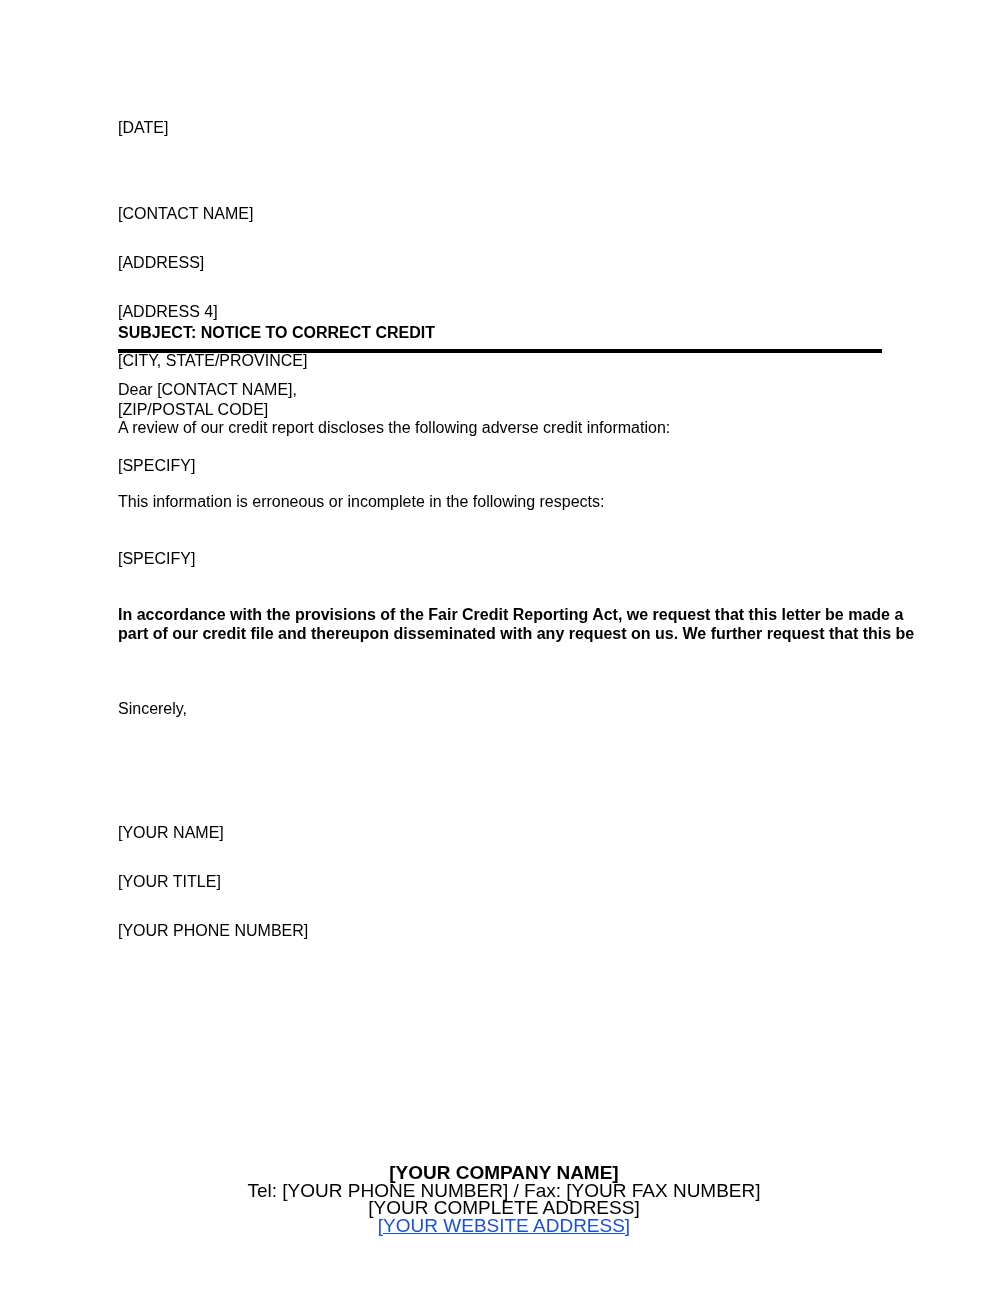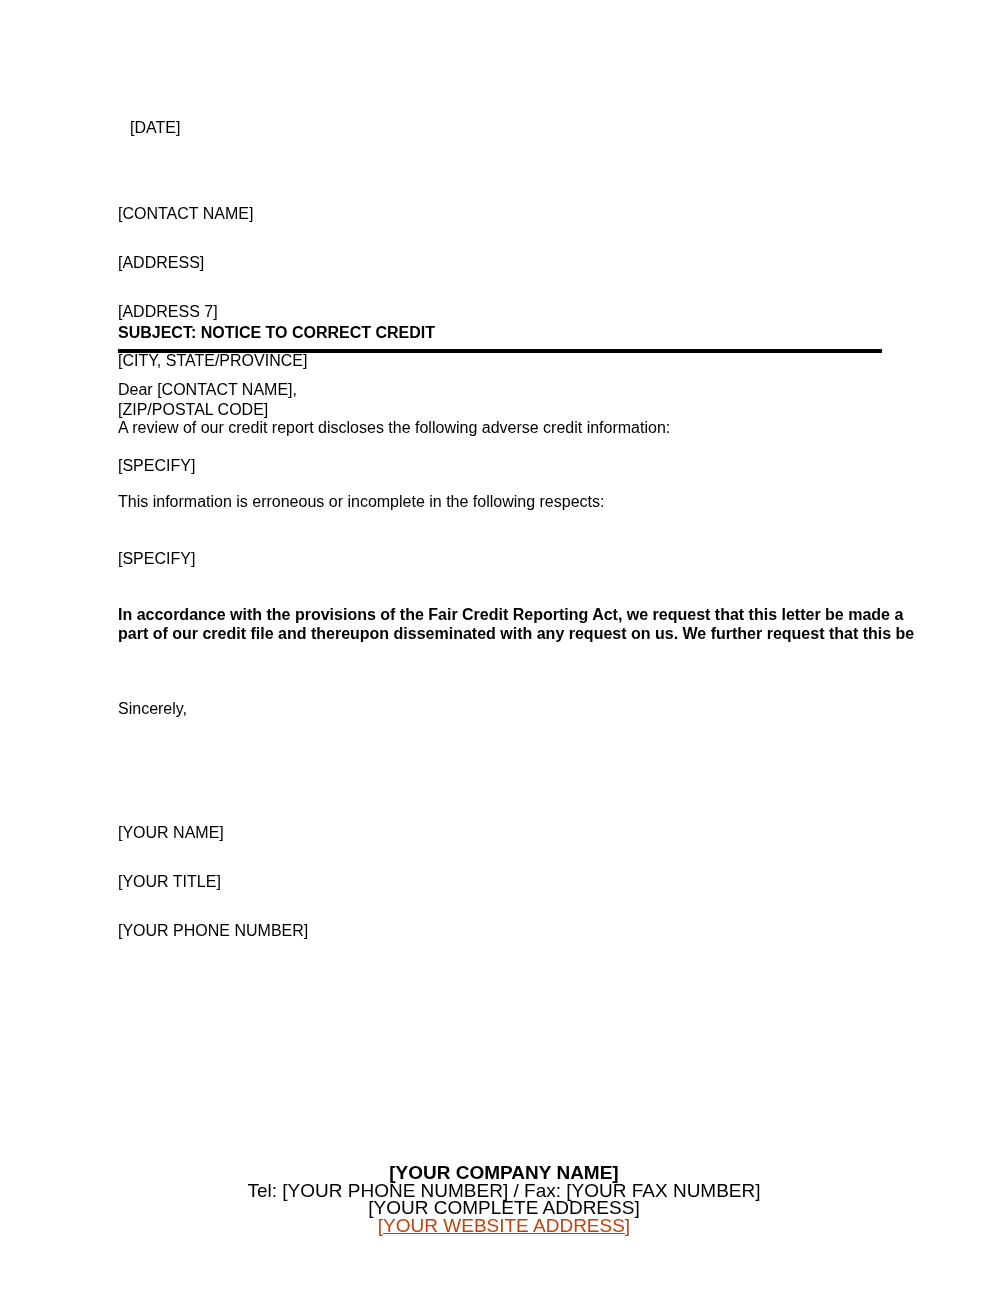--- a/index.html
+++ b/index.html
@@ -8,31 +8,31 @@
       font-family: "Liberation Sans", sans-serif; color: #000; font-size: 16px;
     }
     .abs { position: absolute; left: 118px; line-height: 19px; white-space: nowrap; }
     .block div { line-height: 19px; white-space: nowrap; margin-top: 30px; }
     .subject { font-weight: bold; }
     .rule { position: absolute; left: 118px; width: 764px; height: 4px; background: #000; top: 349px; }
     .para { position: absolute; left: 118px; width: 770px; line-height: 19px; }
     .para div { white-space: nowrap; font-weight: bold; }
     .footer { position: absolute; left: 4px; width: 1000px; text-align: center; top: 1164px; font-size: 19px; line-height: 17.5px; }
     .footer .company { font-weight: bold; }
-    .footer a { color: #c2410c; text-decoration: underline; }
+    .footer a { color: #1d4ed8; text-decoration: underline; }
   </style>
 </head>
 <body>
 
-<div class="abs" style="top:118px;margin-left:12px;">[DATE]</div>
+<div class="abs" style="top:118px;">[DATE]</div>
 
 <div class="abs block" style="top:174px;">
   <div>[CONTACT NAME]</div>
   <div>[ADDRESS]</div>
-  <div>[ADDRESS 7]</div>
+  <div>[ADDRESS 4]</div>
   <div>[CITY, STATE/PROVINCE]</div>
   <div>[ZIP/POSTAL CODE]</div>
 </div>
 
 <div class="abs subject" style="top:323px;">SUBJECT: NOTICE TO CORRECT CREDIT</div>
 <div class="rule"></div>
 
 <div class="abs" style="top:380px;">Dear [CONTACT NAME],</div>
 <div class="abs" style="top:418px;">A review of our credit report discloses the following adverse credit information:</div>
 <div class="abs" style="top:456px;">[SPECIFY]</div>

